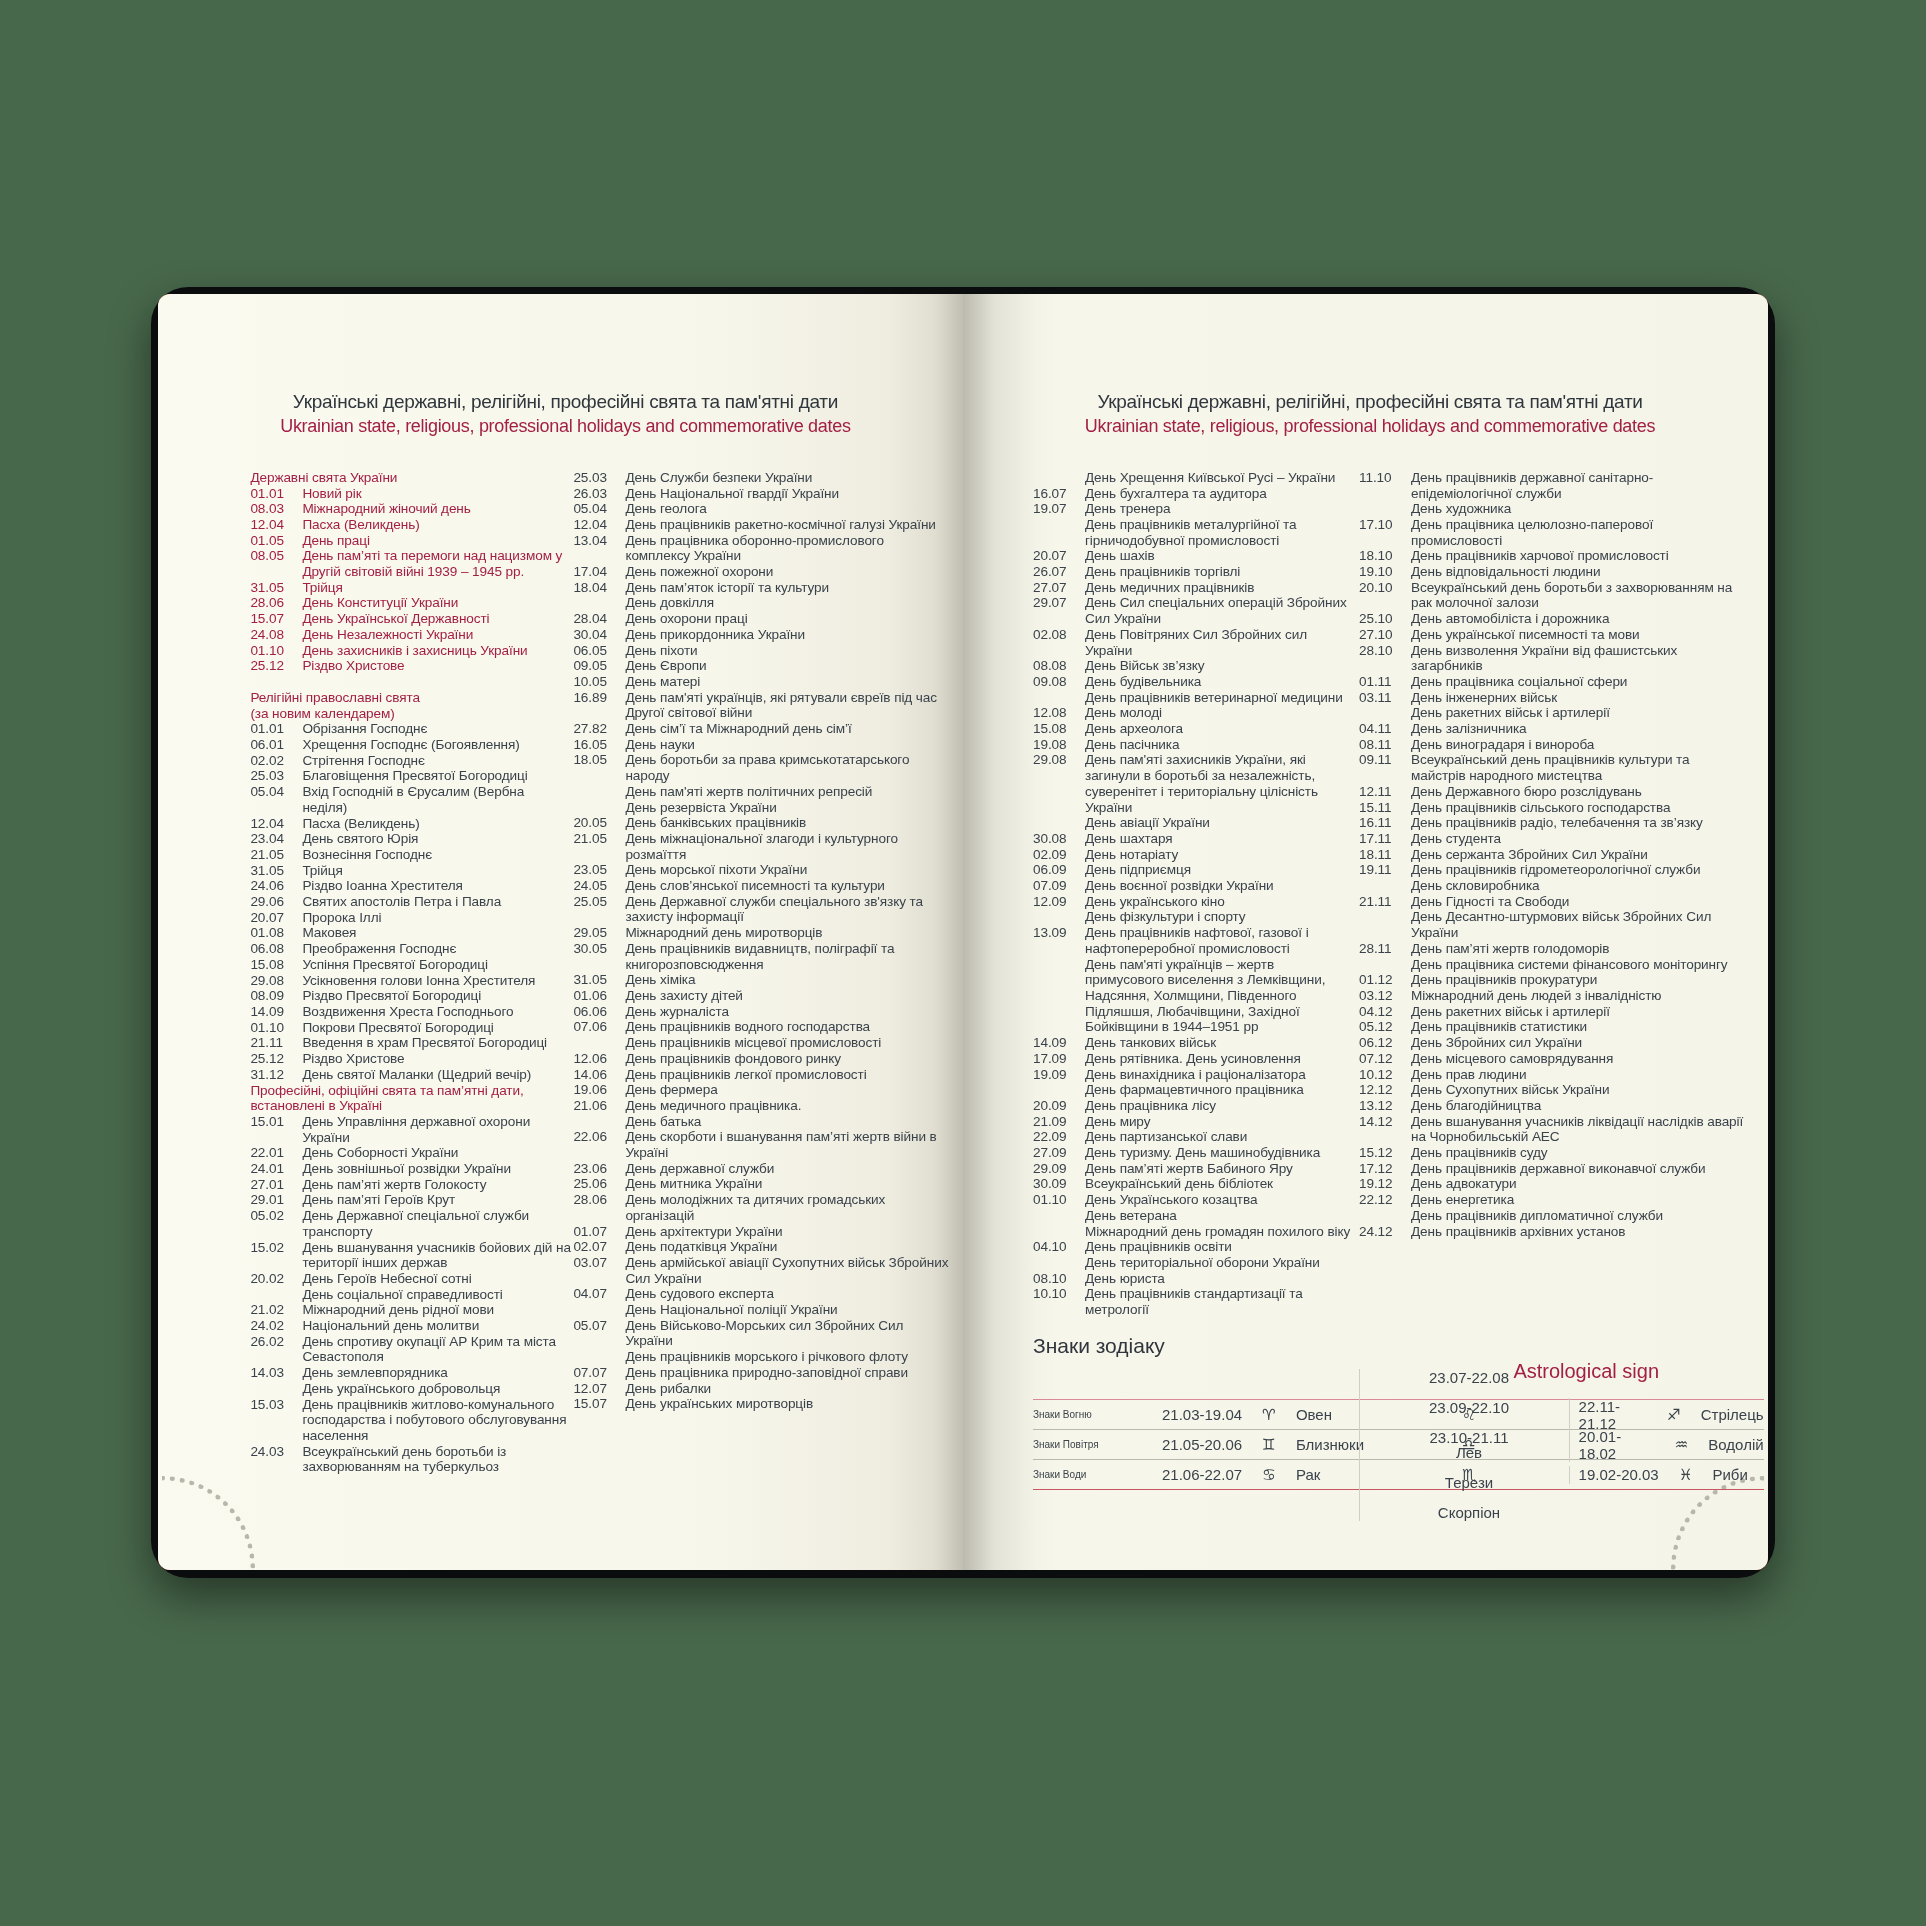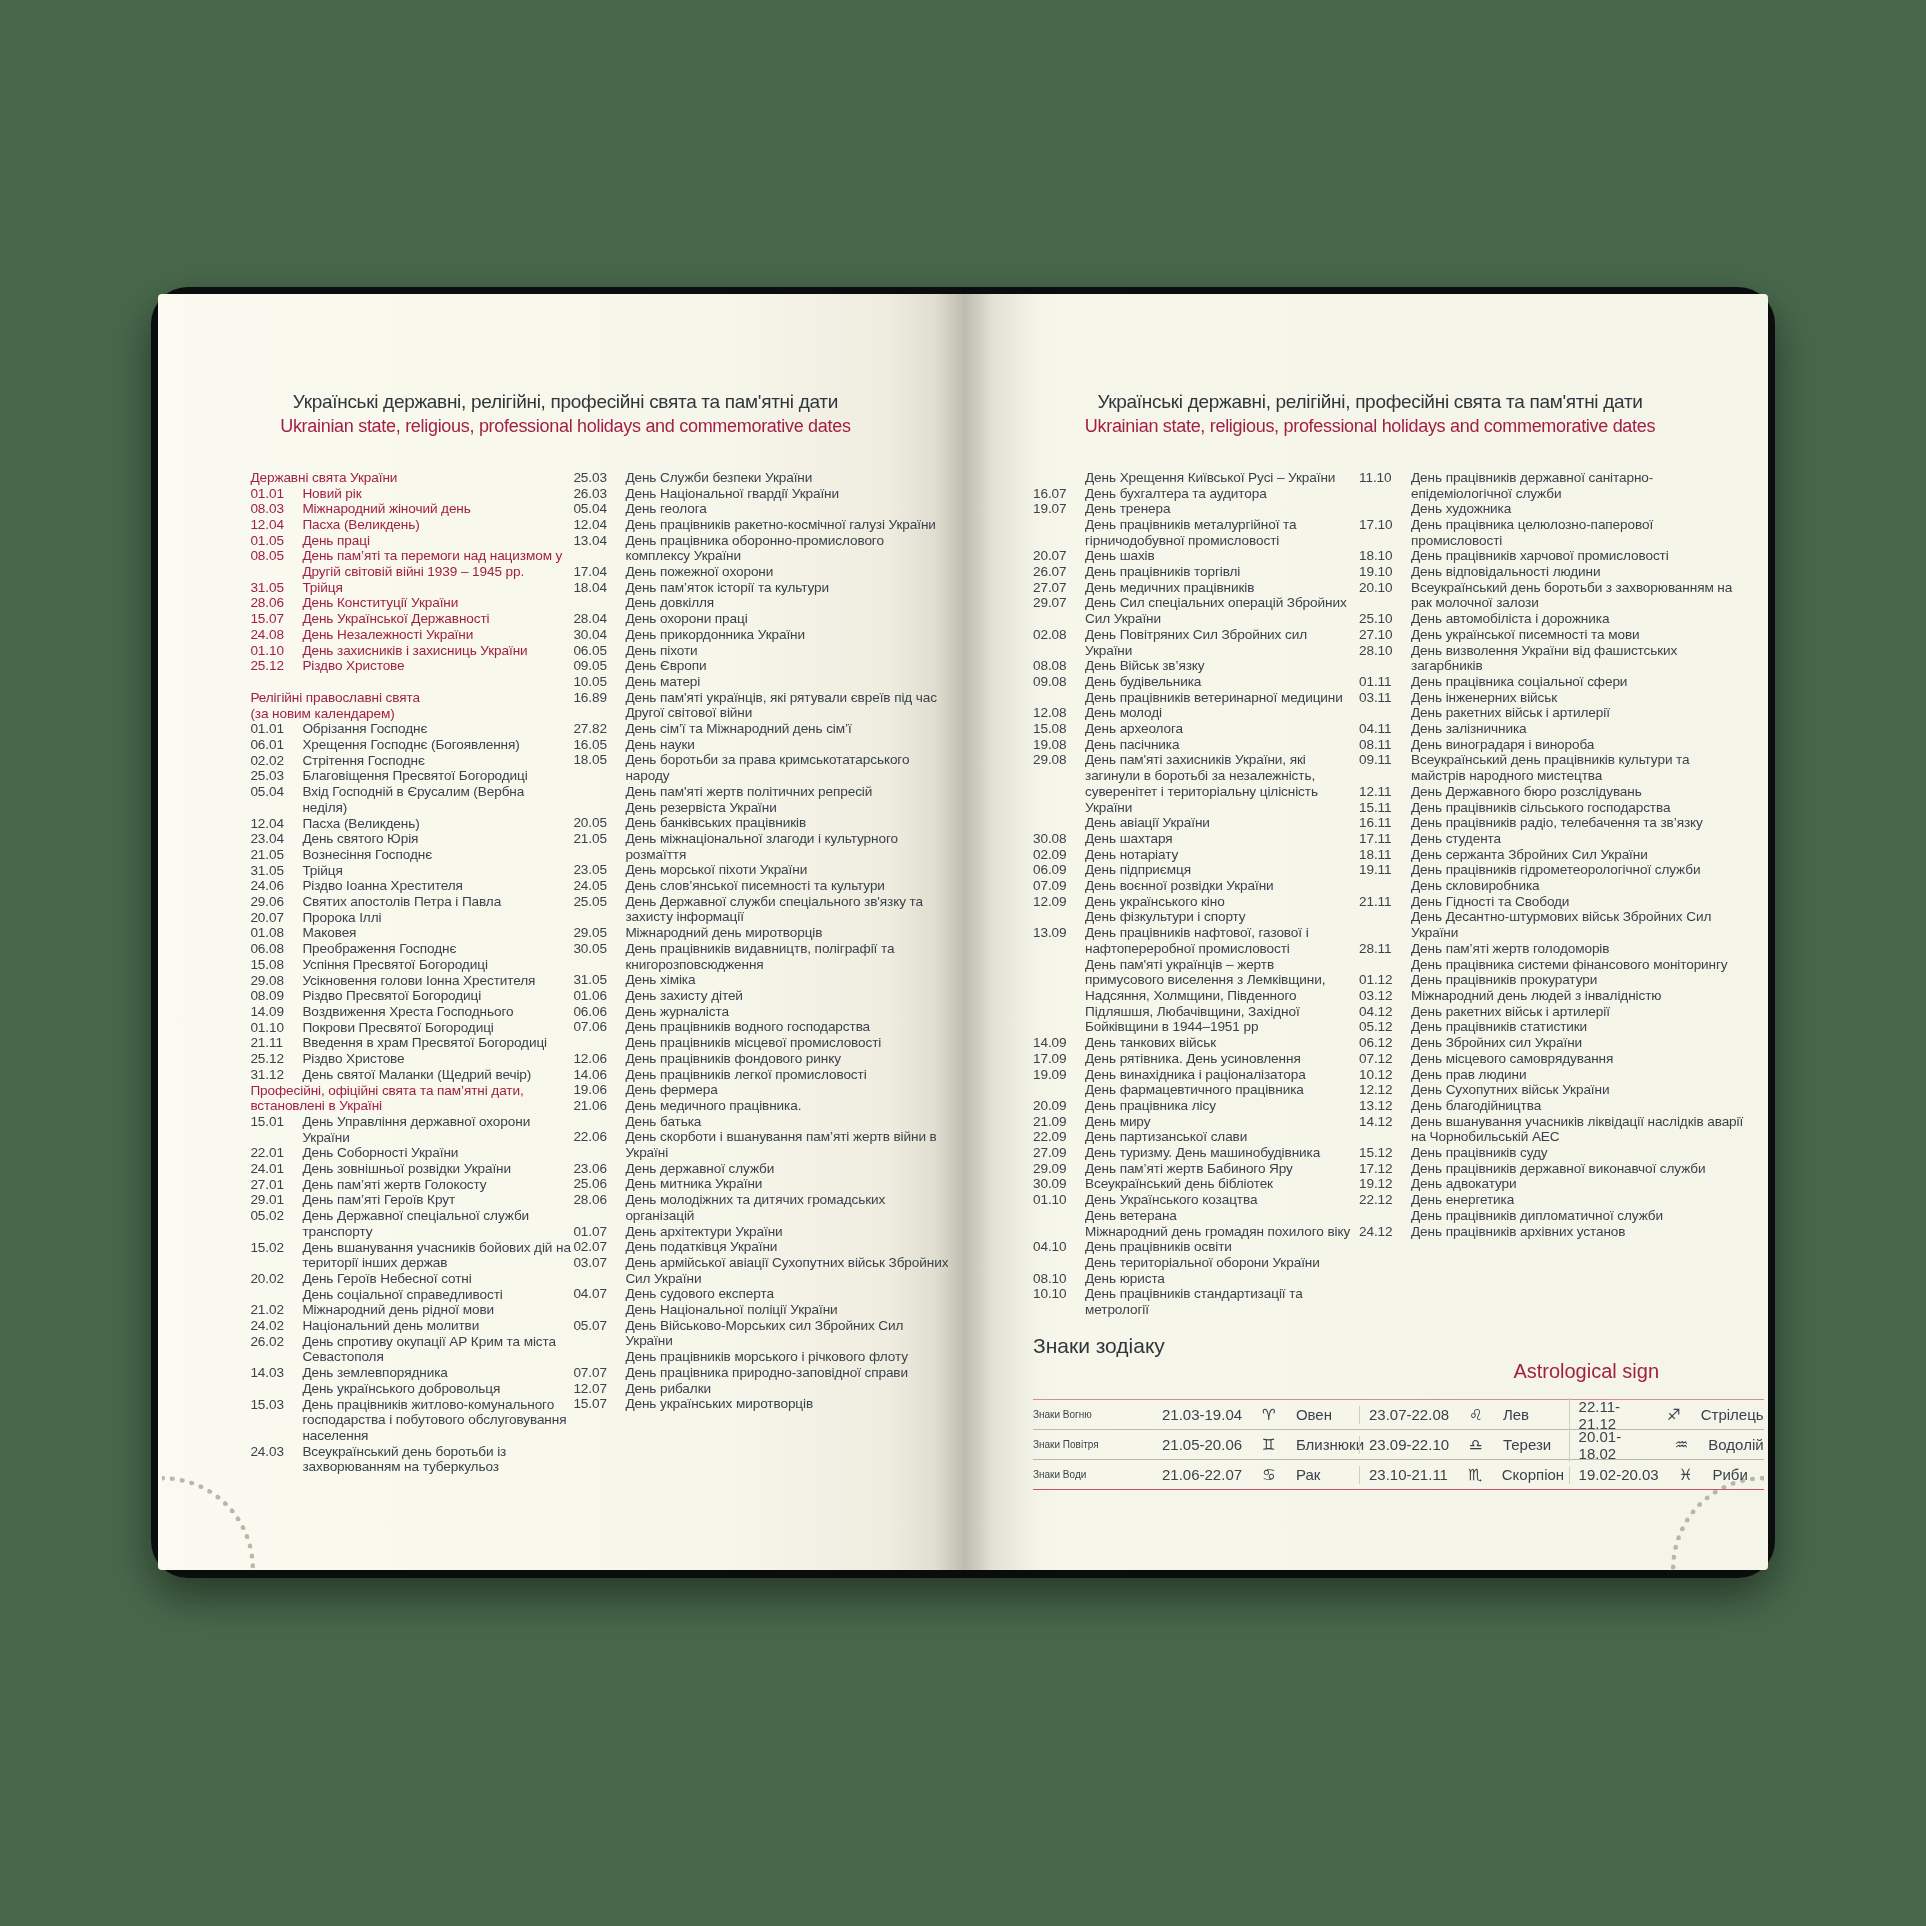--- a/index.html
+++ b/index.html
@@ -9,21 +9,21 @@
     font-family:"Liberation Sans", sans-serif;
     overflow:hidden;position:relative;
   }
   .book{
     position:absolute;left:151px;top:287px;width:1624px;height:1291px;
     background:#0b0c0d;border-radius:37px;
     box-shadow:0 18.5px 43px rgba(0,0,0,0.45);
   }
   .pages{
     position:absolute;left:7.4px;top:6.8px;right:7.4px;bottom:8px;
-    border-radius:4px;overflow:hidden;
+    border-radius:12px;overflow:hidden;
     background:#ef4444;
     display:flex;
   }
   .page{position:relative;width:50%;height:100%;}
   .page.left{background:linear-gradient(to right,#fbfaf0 0%,#f7f6ea 70%,#eceadd 97%,#e3e1d4 100%);}
   .page.right{background:linear-gradient(to right,#dcdbce 0%,#efeee2 4%,#f7f6ea 12%,#f5f4e8 100%);}
   .spine-shadow{
     position:absolute;top:0;bottom:0;left:50%;width:148px;margin-left:-74px;
     background:linear-gradient(to right,rgba(70,70,58,0) 0%,rgba(70,70,58,0.07) 30%,rgba(70,70,58,0.22) 50%,rgba(70,70,58,0.07) 70%,rgba(70,70,58,0) 100%);
     pointer-events:none;z-index:6;
@@ -49,21 +49,21 @@
   .entry.gap{margin-top:16px;}
   .zodiac{position:absolute;left:70px;width:731px;top:1040px;z-index:4;}
   .zodiac-title-uk{font-size:21px;color:#2f363d;padding-right:105px;}
   .zodiac-title-en{font-size:20px;color:#a21f45;text-align:right;padding-right:105px;margin-top:2.5px;}
   .zodiac-table{margin-top:16px;border-top:1.2px solid #d98a96;border-bottom:1.8px solid #c9565f;}
   .zrow{display:flex;align-items:center;height:29px;border-top:0.6px solid #b9b9ae;}
   .zrow:first-child{border-top:none;}
   .zlabel{width:129px;font-size:10px;color:#3a434c;}
   .zcell{font-size:15px;color:#3a434c;display:flex;align-items:center;gap:20px;}
   .zcell.w1{width:206px;}
-  .zcell.w2{width:200px;border-left:0.6px solid #cfcfc4;padding-left:8.6px;margin-left:-8.6px;}
+  .zcell.w2{width:200px;border-left:0.6px solid #cfcfc4;padding-left:8.6px;margin-left:-8.6px;flex-direction:column;}
   .zcell.w3{width:185px;border-left:0.6px solid #cfcfc4;padding-left:8.6px;}
   .zsym{font-family:"DejaVu Sans", sans-serif;font-size:15.4px;}
   .arc-clip{position:absolute;width:99px;height:100px;bottom:0;overflow:hidden;z-index:3;}
   .arc-clip.left{left:3.7px;}
   .arc-clip.right{right:3.7px;}
   .arc-circle{
     position:absolute;width:185px;height:185px;border-radius:50%;
     border:5.5px dotted #b7b7ab;background:transparent;box-sizing:border-box;
   }
   .arc-clip.left  .arc-circle{left:-92px;top:6.2px;}

